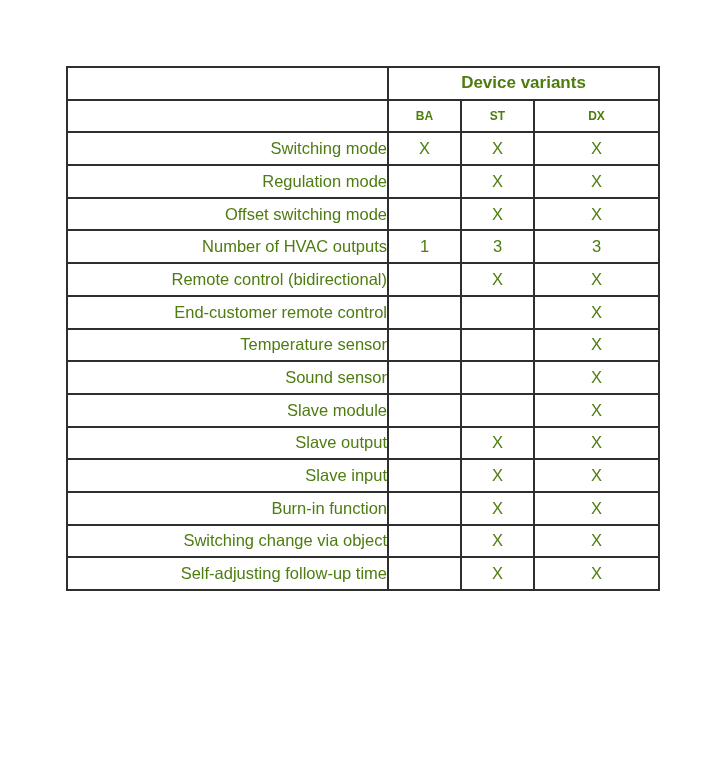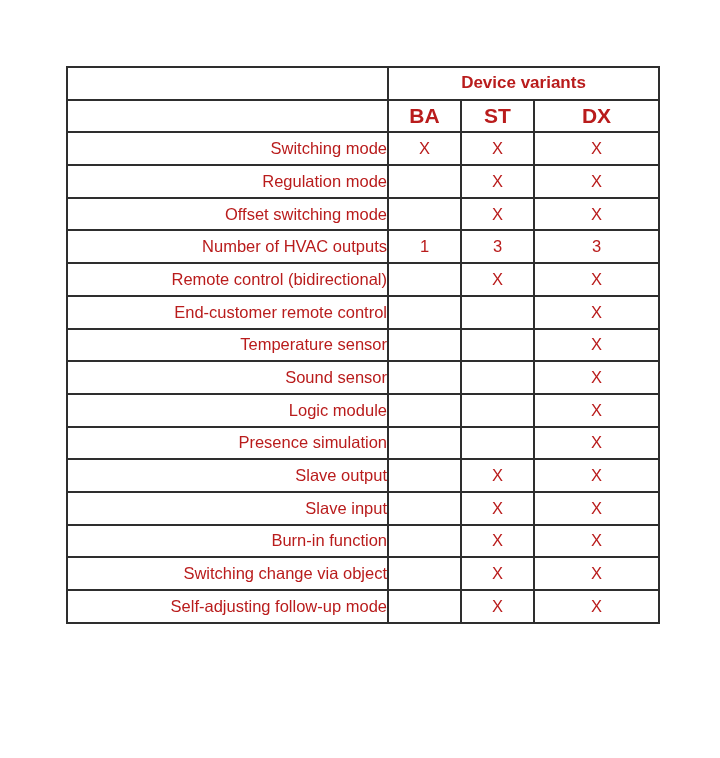--- a/index.html
+++ b/index.html
@@ -16,21 +16,21 @@
     color: #2b2b2b;
     overflow: hidden;
   }
   table.variants {
     position: absolute;
     left: 66px;
     top: 66px;
     border-collapse: collapse;
     table-layout: fixed;
     font-size: 16.5px;
-    color: #b91c1c;
+    color: #4d7c0f;
   }
   col.c-label { width: 321px; }
   col.c-ba    { width: 73px;  }
   col.c-st    { width: 73px;  }
   col.c-dx    { width: 125px; }
 
   table.variants tr { height: 32.7px; }
 
   table.variants td {
     border: 2px solid #2e2e2e;
@@ -46,21 +46,21 @@
   }
   td.group-header {
     text-align: center;
     font-weight: bold;
     font-size: 17px;
     background: #ffffff;
   }
   td.col-header {
     text-align: center;
     font-weight: bold;
-    font-size: 21px;
+    font-size: 12px;
     background: #e4e4e4;
   }
   td.feature-label {
     text-align: right;
     padding-left: 11px;
   }
   td.value-cell {
     text-align: center;
   }
 </style>
@@ -129,27 +129,21 @@
         <td class="value-cell"></td>
         <td class="value-cell">X</td>
       </tr>
       <tr>
         <td class="feature-label">Sound sensor</td>
         <td class="value-cell"></td>
         <td class="value-cell"></td>
         <td class="value-cell">X</td>
       </tr>
       <tr>
-        <td class="feature-label">Logic module</td>
-        <td class="value-cell"></td>
-        <td class="value-cell"></td>
-        <td class="value-cell">X</td>
-      </tr>
-      <tr>
-        <td class="feature-label">Presence simulation</td>
+        <td class="feature-label">Slave module</td>
         <td class="value-cell"></td>
         <td class="value-cell"></td>
         <td class="value-cell">X</td>
       </tr>
       <tr>
         <td class="feature-label">Slave output</td>
         <td class="value-cell"></td>
         <td class="value-cell">X</td>
         <td class="value-cell">X</td>
       </tr>
@@ -165,20 +159,20 @@
         <td class="value-cell">X</td>
         <td class="value-cell">X</td>
       </tr>
       <tr>
         <td class="feature-label">Switching change via object</td>
         <td class="value-cell"></td>
         <td class="value-cell">X</td>
         <td class="value-cell">X</td>
       </tr>
       <tr>
-        <td class="feature-label">Self-adjusting follow-up mode</td>
+        <td class="feature-label">Self-adjusting follow-up time</td>
         <td class="value-cell"></td>
         <td class="value-cell">X</td>
         <td class="value-cell">X</td>
       </tr>
     </tbody>
   </table>
 </div>
 
 </body></html>

